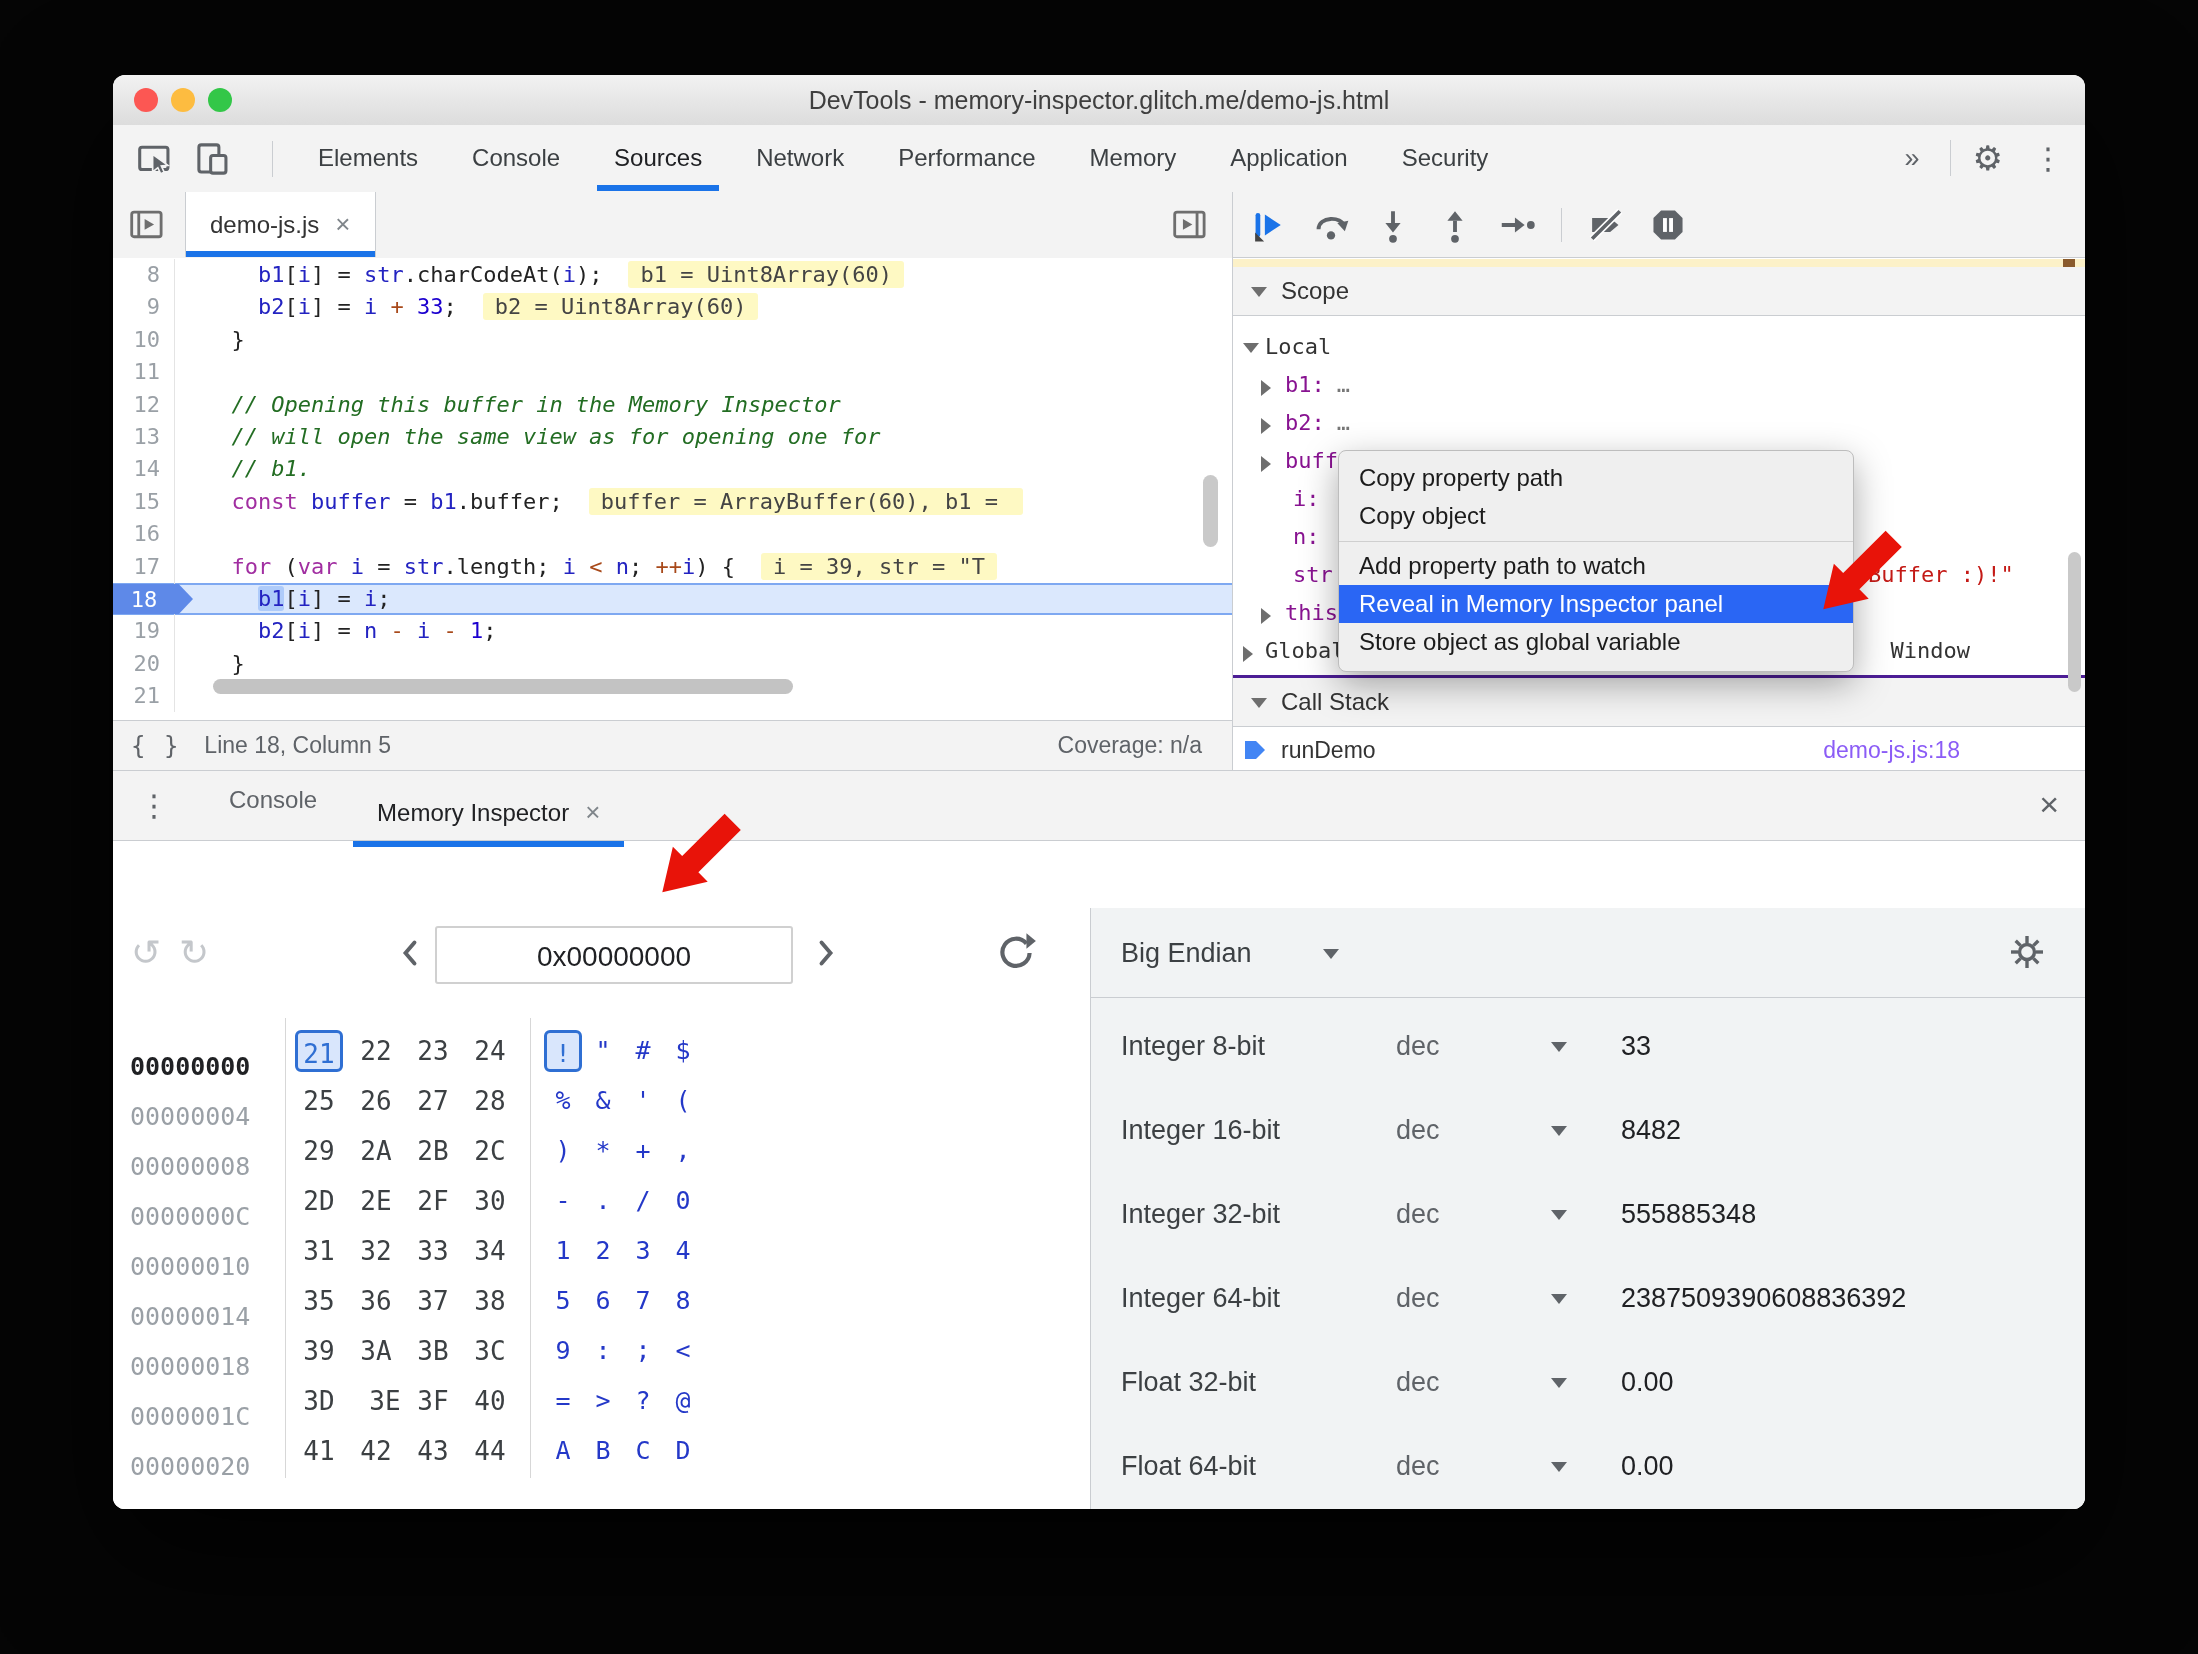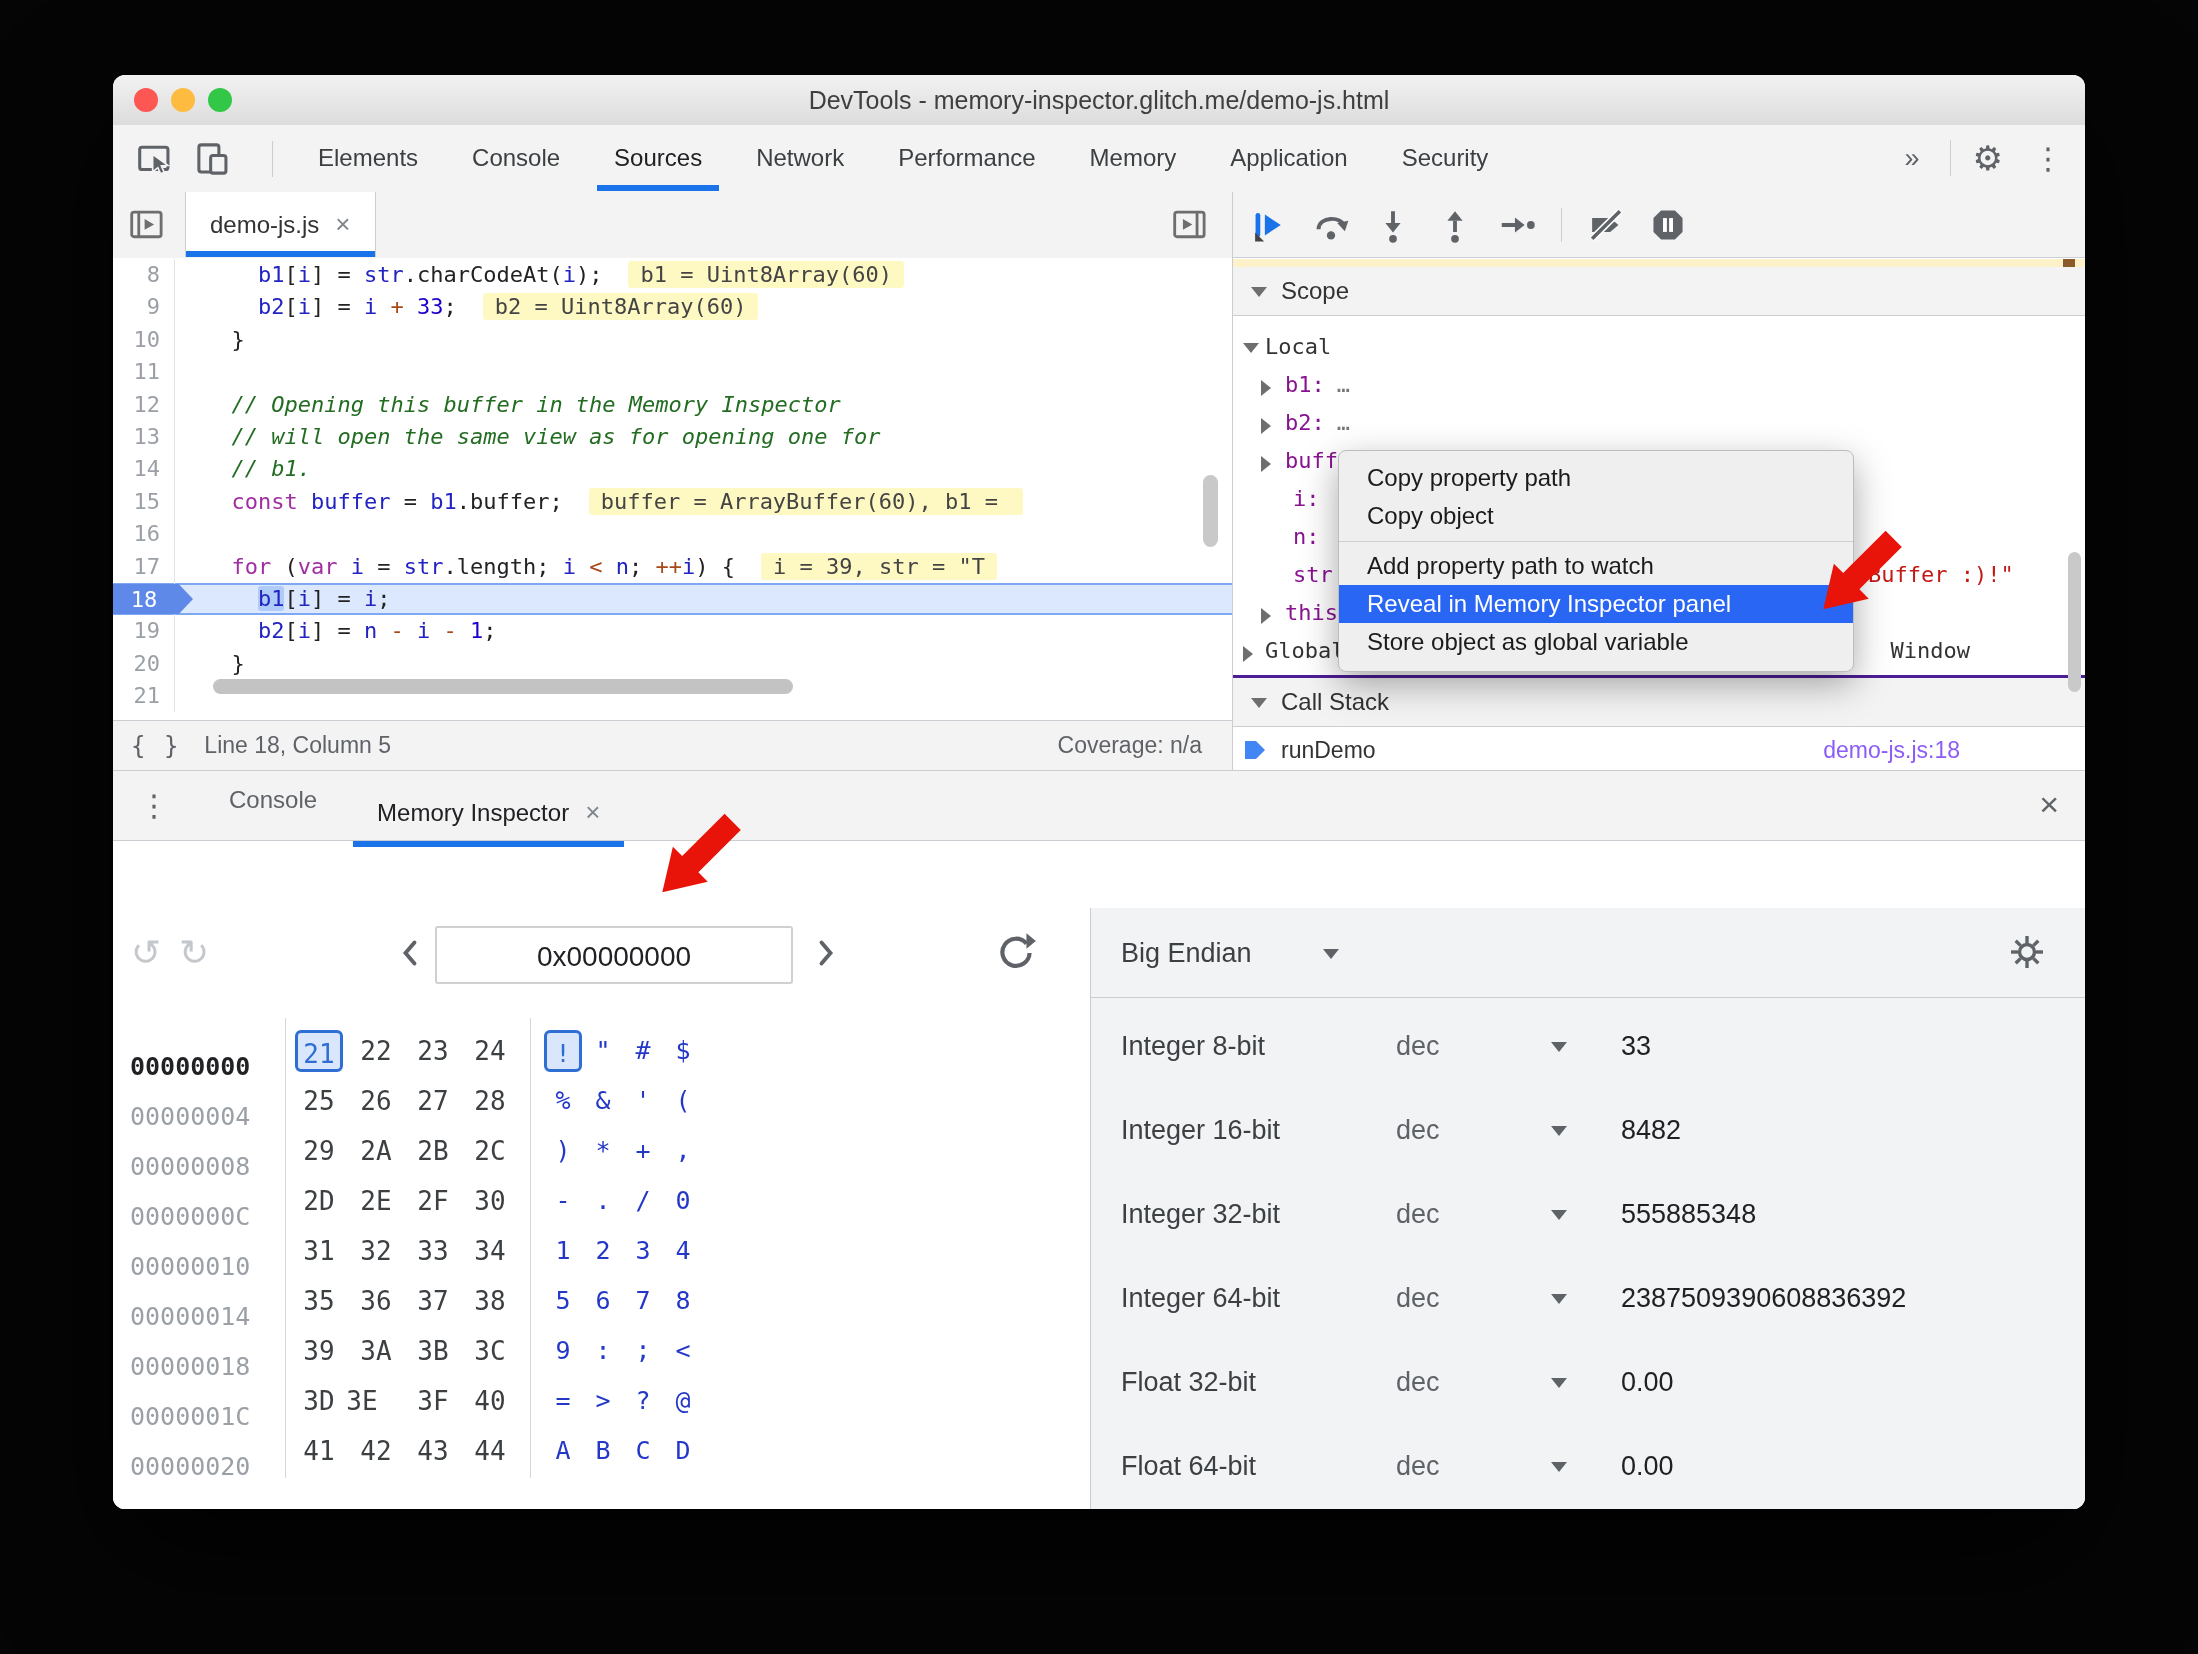--- a/index.html
+++ b/index.html
@@ -85,21 +85,21 @@
   #frame-row{position:absolute;left:0;top:538px;width:100%;height:40px;line-height:40px;font-size:23px;color:#333;}
   #frame-marker{position:absolute;left:12px;top:11px;width:20px;height:18px;background:#4285f4;
     clip-path:polygon(0 0,55% 0,100% 50%,55% 100%,0 100%);}
   #frame-name{margin-left:48px;}
   #frame-loc{position:absolute;right:125px;color:#8b5cf6;}
   #sb-thumb{position:absolute;right:4px;top:360px;width:13px;height:140px;border-radius:7px;background:#c9c9c9;}
   
   #ctx-menu{position:absolute;left:105px;top:258px;width:516px;height:222px;background:#efefef;
     border:1px solid #bdbdbd;border-radius:8px;box-shadow:0 12px 36px rgba(0,0,0,.34);
     padding-top:8px;box-sizing:border-box;}
-  .mitem{height:38px;line-height:38px;padding-left:28px;font-size:24px;color:#1b1b1b;}
+  .mitem{height:38px;line-height:38px;padding-left:20px;font-size:24px;color:#1b1b1b;}
   .mitem.sel{background:#2a66f4;color:#fff;}
   .msep{height:1px;background:#cfcfcf;margin:6px 0 5px 0;}
   
   #drawer{position:absolute;left:0;top:695px;width:1972px;height:739px;background:#fff;border-top:1px solid #cacdd1;box-sizing:border-box;}
   #drawer-header{position:absolute;left:0;top:0;width:100%;height:70px;background:#f3f3f3;border-bottom:1px solid #cacdd1;
     display:flex;align-items:center;box-sizing:border-box;}
   #drawer-kebab{margin-left:26px;font-size:30px;color:#5f6368;}
   .dtab{position:relative;height:70px;line-height:70px;padding:0 30px;font-size:24px;color:#5f6368;}
   .dtab.active{color:#202124;margin-top:12px;}
   .dtab.active .tab-underline{position:absolute;left:6px;right:6px;bottom:0;height:6px;background:#1a73e8;}
@@ -435,21 +435,21 @@
               <div class="hcell" style="left: 296px;">3B</div>
               <div class="hcell" style="left: 353px;">3C</div>
               <div class="acell" style="left: 431px;">9</div>
               <div class="acell" style="left: 471px;">:</div>
               <div class="acell" style="left: 511px;">;</div>
               <div class="acell" style="left: 551px;">&lt;</div>
             </div>
             <div class="hexrow" style="top: 468px;">
               <span class="haddr">0000001C</span>
               <div class="hcell" style="left: 182px;">3D</div>
-              <div class="hcell" style="left: 225px;">3E</div>
+              <div class="hcell" style="left: 248px;">3E</div>
               <div class="hcell" style="left: 296px;">3F</div>
               <div class="hcell" style="left: 353px;">40</div>
               <div class="acell" style="left: 431px;">=</div>
               <div class="acell" style="left: 471px;">&gt;</div>
               <div class="acell" style="left: 511px;">?</div>
               <div class="acell" style="left: 551px;">@</div>
             </div>
             <div class="hexrow" style="top: 518px;">
               <span class="haddr">00000020</span>
               <div class="hcell" style="left: 182px;">41</div>

